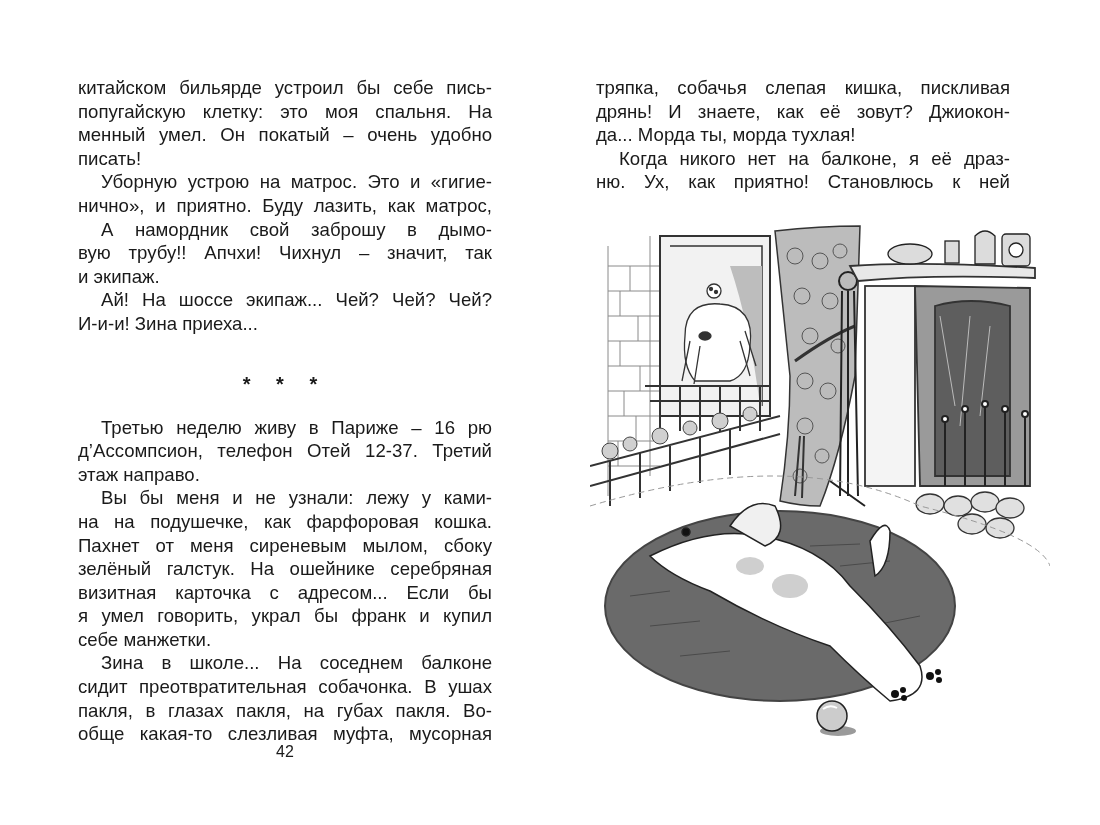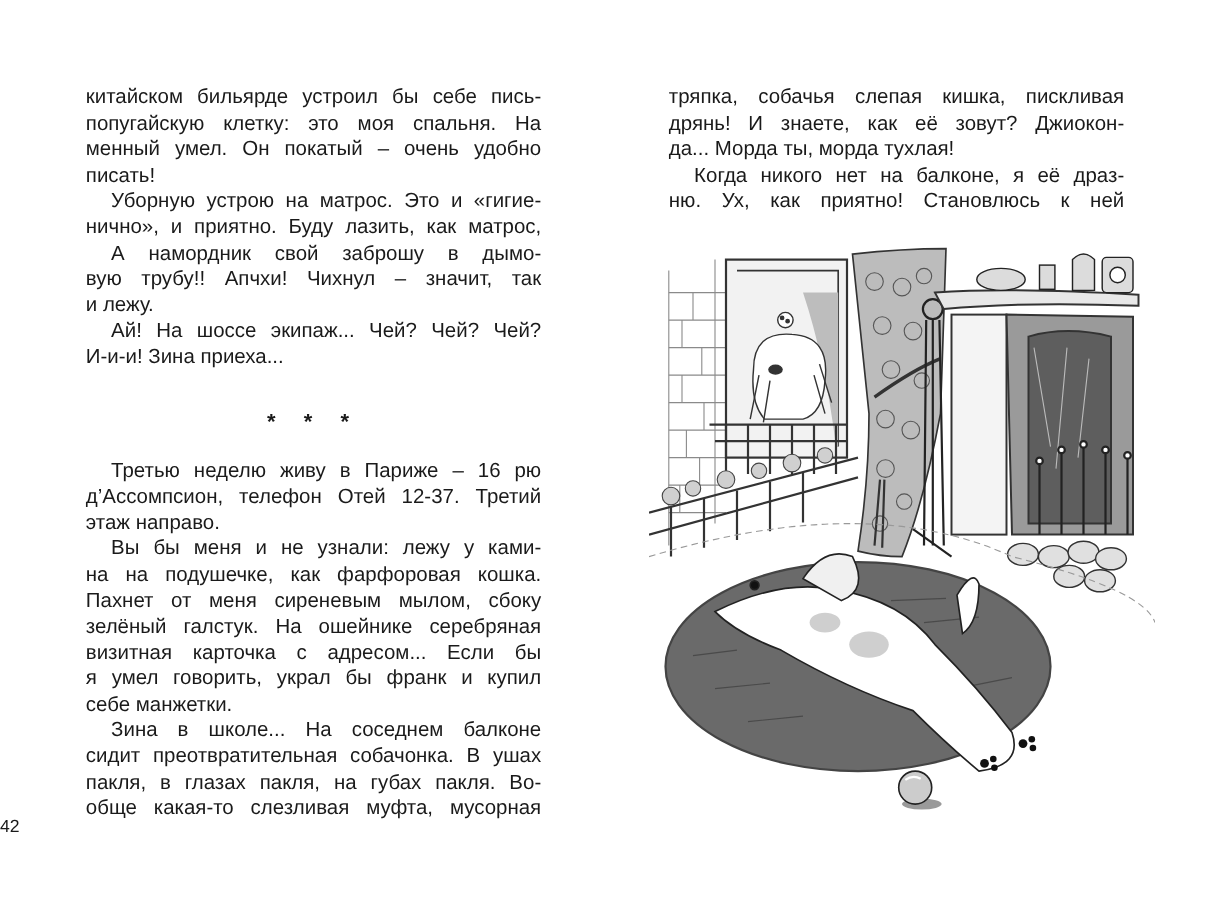--- a/index.html
+++ b/index.html
@@ -3,46 +3,46 @@
 <meta charset="utf-8">
 <style>
   html, body { margin: 0; padding: 0; background: #ffffff; }
   body { width: 1100px; height: 825px; position: relative; overflow: hidden;
          font-family: "Liberation Sans", sans-serif; color: #1a1a1a; }
   .page { position: absolute; top: 0; height: 825px; }
   .page-left { left: 0; width: 550px; }
   .page-right { left: 550px; width: 550px; }
   .col { position: absolute; }
   .col-left { left: 78px; top: 76px; width: 414px; }
-  .col-right { left: 58px; top: 76px; width: 414px; }
+  .col-right { left: 46px; top: 76px; width: 414px; }
   .line { display: block; height: 23.6px; line-height: 23.6px; font-size: 18.6px;
           text-align: justify; text-align-last: justify; white-space: nowrap; }
   .line.last { text-align-last: left; }
   .line.indent { padding-left: 23px; }
   .stars { text-align: center; text-align-last: center; font-size: 20px; font-weight: bold;
            letter-spacing: 10px; height: 40px; line-height: 40px; margin-top: 28px; margin-bottom: 12px; }
-  .page-number { position: absolute; top: 743px; left: 0; width: 570px; 
+  .page-number { position: absolute; top: 743px; left: 0; width: 570px; text-align: center;
                  font-size: 16px; }
   .illustration { position: absolute; left: 40px; top: 206px; width: 460px; height: 540px; }
   .illustration svg { width: 100%; height: 100%; }
 </style>
 </head>
 <body>
 
 <div class="page page-left">
   <div class="col col-left">
     <span class="line">китайском бильярде устроил бы себе пись-</span>
     <span class="line">попугайскую клетку: это моя спальня. На</span>
     <span class="line">менный умел. Он покатый – очень удобно</span>
     <span class="line last">писать!</span>
     <span class="line indent">Уборную устрою на матрос. Это и «гигие-</span>
     <span class="line">нично», и приятно. Буду лазить, как матрос,</span>
     <span class="line indent">А намордник свой заброшу в дымо-</span>
     <span class="line">вую трубу!! Апчхи! Чихнул – значит, так</span>
-    <span class="line last">и лежу.</span>
+    <span class="line last">и экипаж.</span>
     <span class="line indent">Ай! На шоссе экипаж... Чей? Чей? Чей?</span>
     <span class="line last">И-и-и! Зина приеха...</span>
 
     <div class="line stars">* * *</div>
 
     <span class="line indent">Третью неделю живу в Париже – 16 рю</span>
     <span class="line">д’Ассомпсион, телефон Отей 12-37. Третий</span>
     <span class="line last">этаж направо.</span>
     <span class="line indent">Вы бы меня и не узнали: лежу у ками-</span>
     <span class="line">на на подушечке, как фарфоровая кошка.</span>

